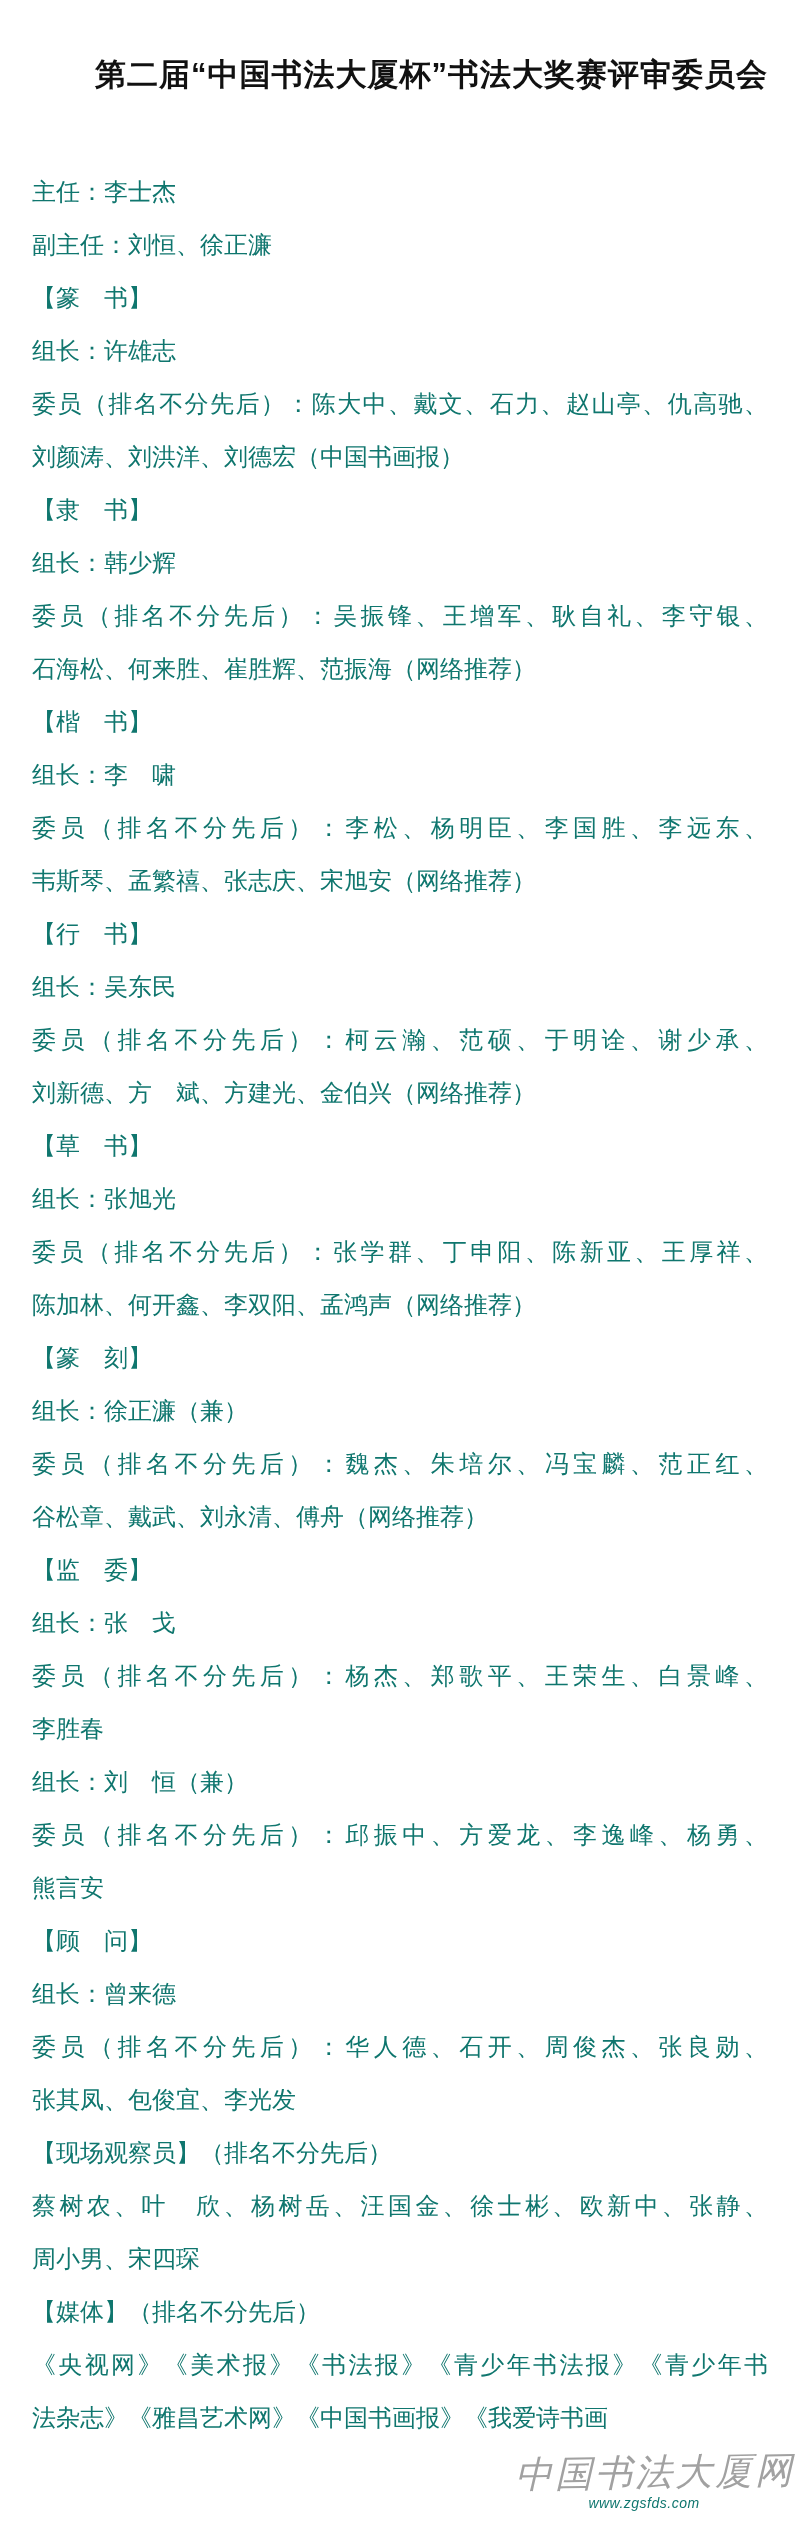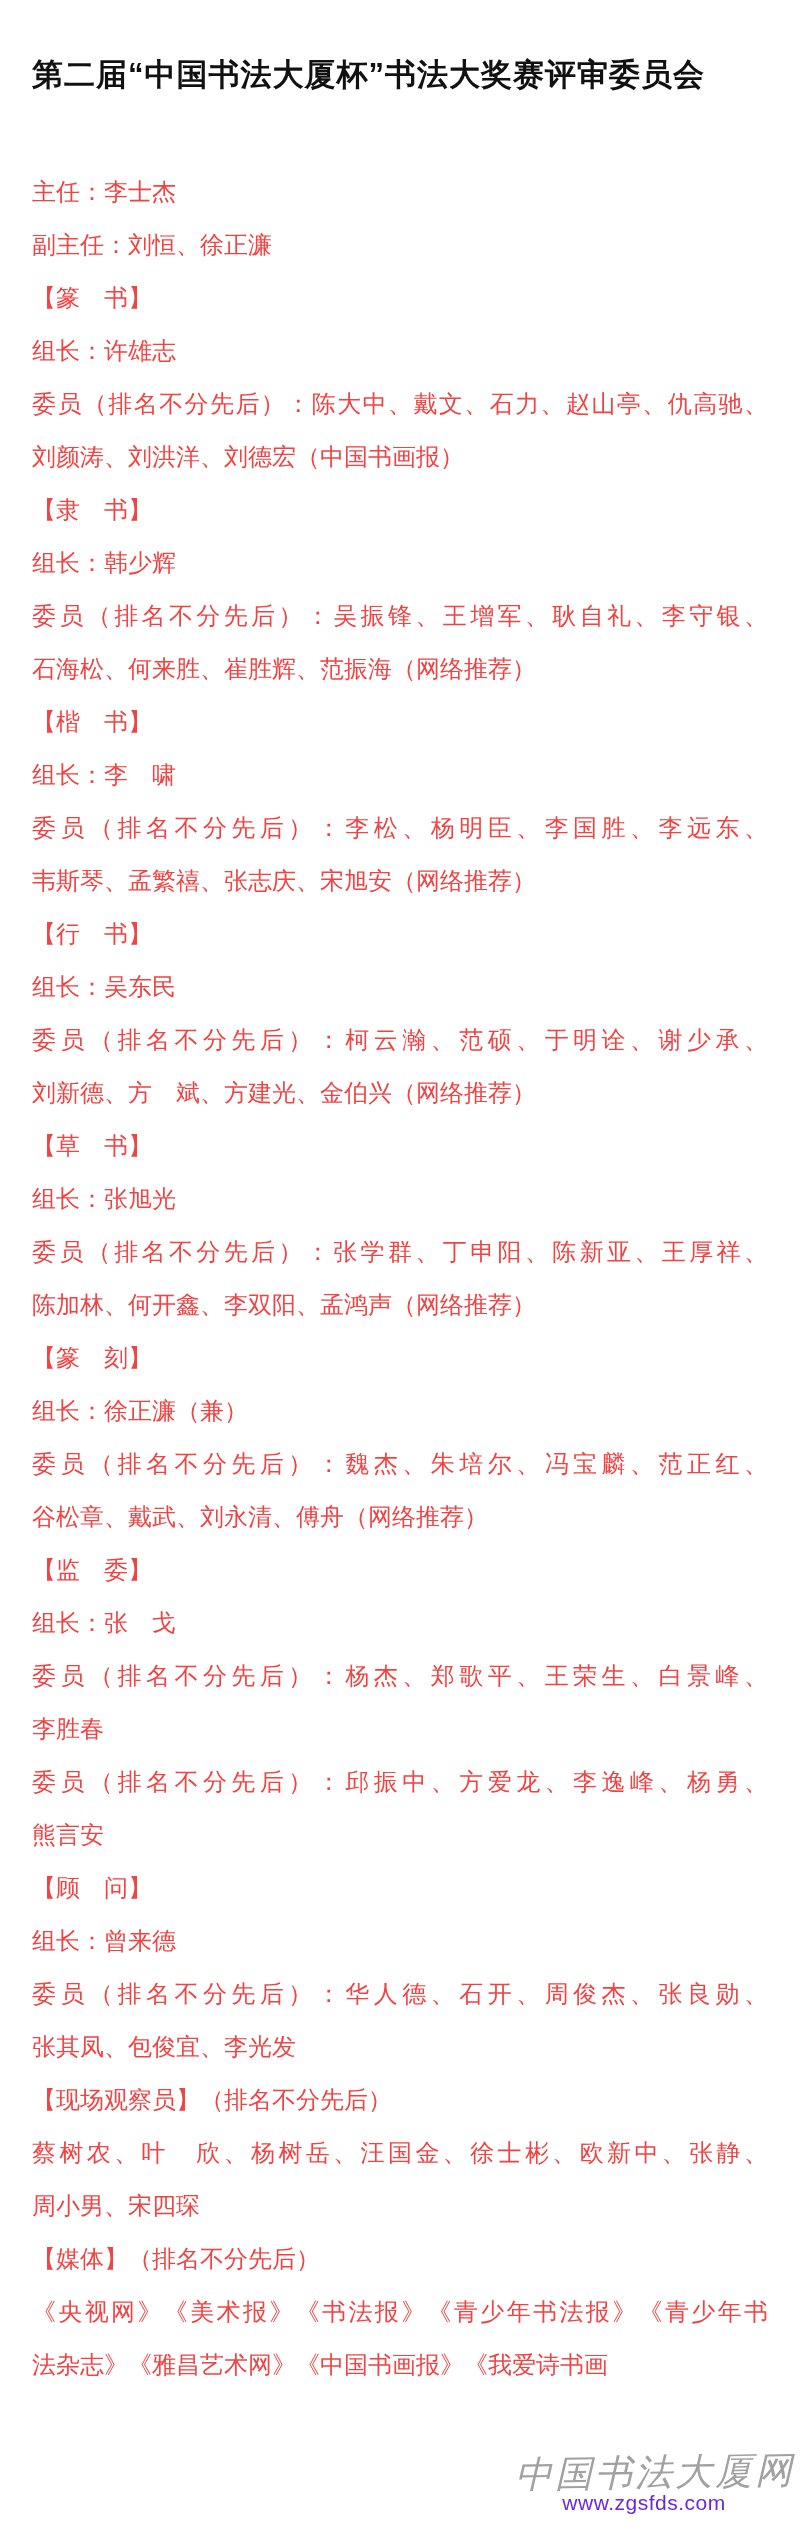--- a/index.html
+++ b/index.html
@@ -19,34 +19,34 @@
     box-sizing: border-box;
     background: #ffffff;
     padding: 45px 32px 0 32px;
     overflow: hidden;
   }
   .title {
     margin: 0;
     font-size: 31px;
     font-weight: 700;
     line-height: 60px;
-    text-align: left;
+    text-align: right;
     letter-spacing: 1px;
     color: #111111;
   }
   .doc {
     margin-top: 60px;
   }
   .line {
     margin: 0;
     padding: 0;
     font-size: 24px;
     line-height: 53px;
     text-align: left;
-    color: #ef4444;
+    color: #0f766e;
   }
   .fill {
     text-align: justify;
     text-align-last: justify;
   }
   .watermark {
     position: absolute;
     top: 2449px;
     right: 5px;
     text-align: center;
@@ -55,26 +55,27 @@
   .wm-logo {
     font-size: 37px;
     line-height: 48px;
     font-style: italic;
     letter-spacing: 3px;
     color: rgba(135, 135, 135, 0.78);
     transform: rotate(-1deg);
     white-space: nowrap;
   }
   .wm-url {
-    font-size: 21px;
+    font-size: 14px;
     line-height: 24px;
-    color: #6d28d9;
+    color: #0f766e;
     margin-top: -6px;
     padding-right: 22px;
     letter-spacing: 0.5px;
+    font-style: italic;
   }
 </style>
 </head>
 <body>
 
 <div class="page">
 
   <h1 class="title">第二届“中国书法大厦杯”书法大奖赛评审委员会</h1>
 
   <div class="doc">
@@ -110,20 +111,21 @@
     <p class="line">【篆　刻】</p>
     <p class="line">组长：徐正濂（兼）</p>
     <p class="line fill">委员（排名不分先后）：魏杰、朱培尔、冯宝麟、范正红、</p>
     <p class="line">谷松章、戴武、刘永清、傅舟（网络推荐）</p>
 
     <p class="line">【监　委】</p>
     <p class="line">组长：张　戈</p>
     <p class="line fill">委员（排名不分先后）：杨杰、郑歌平、王荣生、白景峰、</p>
     <p class="line">李胜春</p>
 
+    <p class="line">组长：刘　恒（兼）</p>
     <p class="line fill">委员（排名不分先后）：邱振中、方爱龙、李逸峰、杨勇、</p>
     <p class="line">熊言安</p>
 
     <p class="line">【顾　问】</p>
     <p class="line">组长：曾来德</p>
     <p class="line fill">委员（排名不分先后）：华人德、石开、周俊杰、张良勋、</p>
     <p class="line">张其凤、包俊宜、李光发</p>
 
     <p class="line">【现场观察员】（排名不分先后）</p>
     <p class="line fill">蔡树农、叶　欣、杨树岳、汪国金、徐士彬、欧新中、张静、</p>

